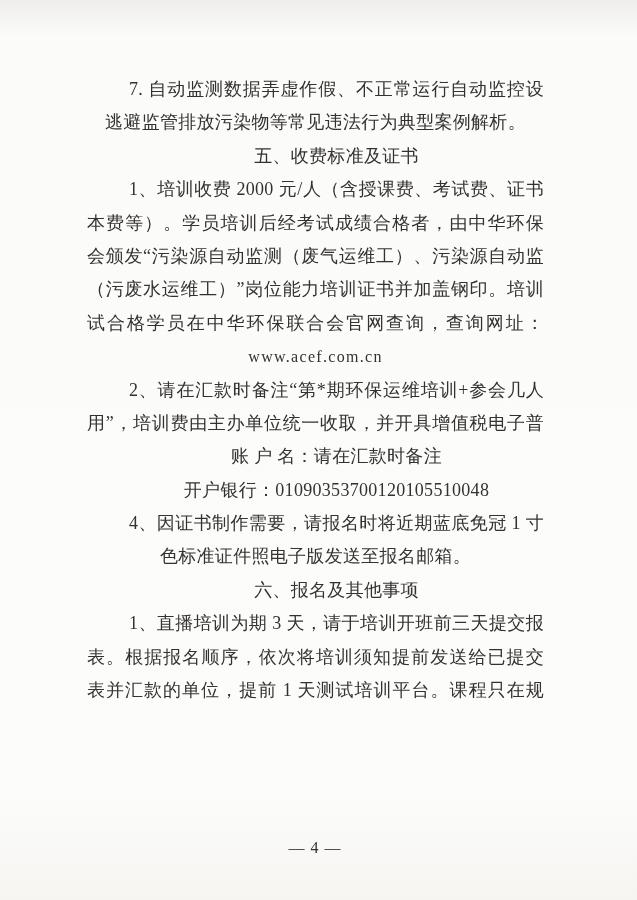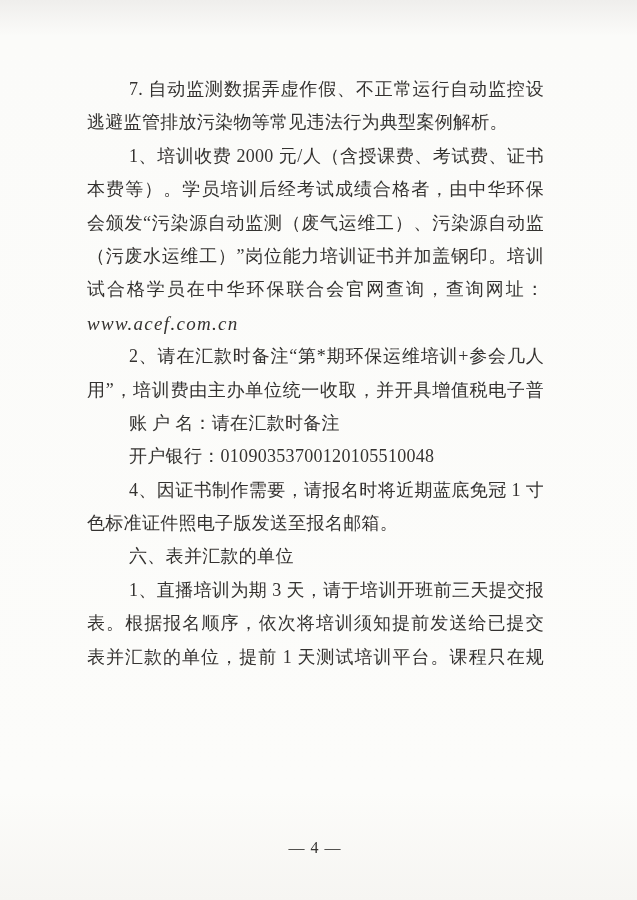--- a/index.html
+++ b/index.html
@@ -30,68 +30,68 @@
     top: 73px;
     width: 457px;
     color: #343230;
     font-size: 18px;
     letter-spacing: 0.3px;
   }
   .ln {
     height: 33.4px;
     line-height: 33.4px;
     white-space: nowrap;
-    text-align: left;
+    text-align: center;
   }
   .ln.fill {
     white-space: normal;
     text-align: justify;
     text-align-last: justify;
     text-justify: inter-ideograph;
     overflow: hidden;
   }
   .ln.indent {
     text-indent: 42px;
   }
   .ln.latin {
     letter-spacing: 1.3px;
-    font-size: 19px;
-    font-style: italic;
+    font-size: 16px;
   }
   .footer {
     position: absolute;
     left: 0;
     top: 837px;
     width: 630px;
     text-align: center;
     color: #343230;
     font-size: 16px;
     line-height: 22px;
     letter-spacing: 1px;
   }
 </style>
 </head>
 <body>
 
 <div class="page">
   <div class="content">
     <div class="ln indent fill">7. 自动监测数据弄虚作假、不正常运行自动监控设施、</div>
     <div class="ln">逃避监管排放污染物等常见违法行为典型案例解析。</div>
+    <div class="ln indent">五、收费标准及证书</div>
     <div class="ln indent fill">1、培训收费 2000 元/人（含授课费、考试费、证书工</div>
     <div class="ln fill">本费等）。学员培训后经考试成绩合格者，由中华环保联合</div>
     <div class="ln fill">会颁发“污染源自动监测（废气运维工）、污染源自动监测</div>
     <div class="ln fill">（污废水运维工）”岗位能力培训证书并加盖钢印。培训考</div>
     <div class="ln fill">试合格学员在中华环保联合会官网查询，查询网址：</div>
     <div class="ln latin">www.acef.com.cn</div>
     <div class="ln indent fill">2、请在汇款时备注“第*期环保运维培训+参会几人费</div>
     <div class="ln fill">用”，培训费由主办单位统一收取，并开具增值税电子普通</div>
     <div class="ln indent">账  户  名：请在汇款时备注</div>
     <div class="ln indent">开户银行：01090353700120105510048</div>
     <div class="ln indent fill">4、因证书制作需要，请报名时将近期蓝底免冠 1 寸彩</div>
     <div class="ln">色标准证件照电子版发送至报名邮箱。</div>
-    <div class="ln indent">六、表并汇款的单位</div>
+    <div class="ln indent">六、报名及其他事项</div>
     <div class="ln indent fill">1、直播培训为期 3 天，请于培训开班前三天提交报名</div>
     <div class="ln fill">表。根据报名顺序，依次将培训须知提前发送给已提交报名</div>
     <div class="ln fill">表并汇款的单位，提前 1 天测试培训平台。课程只在规定时</div>
   </div>
 
   <div class="footer">— 4 —</div>
 </div>
 
 </body></html>

